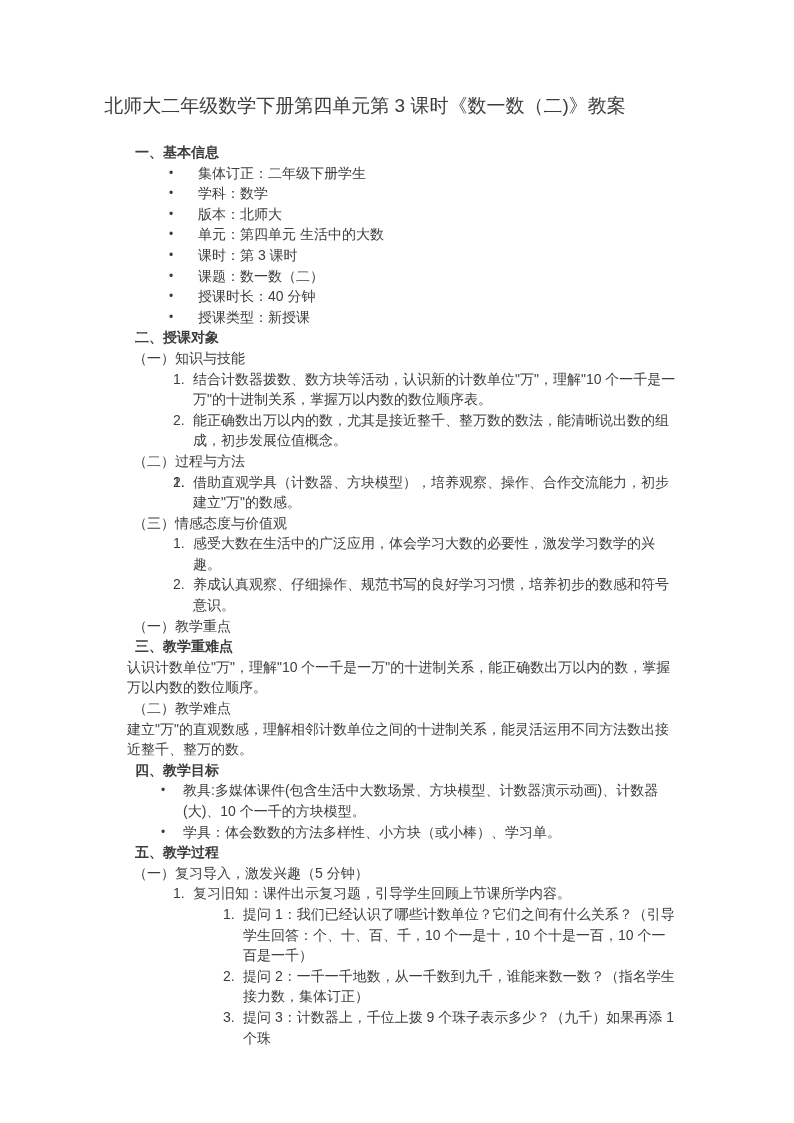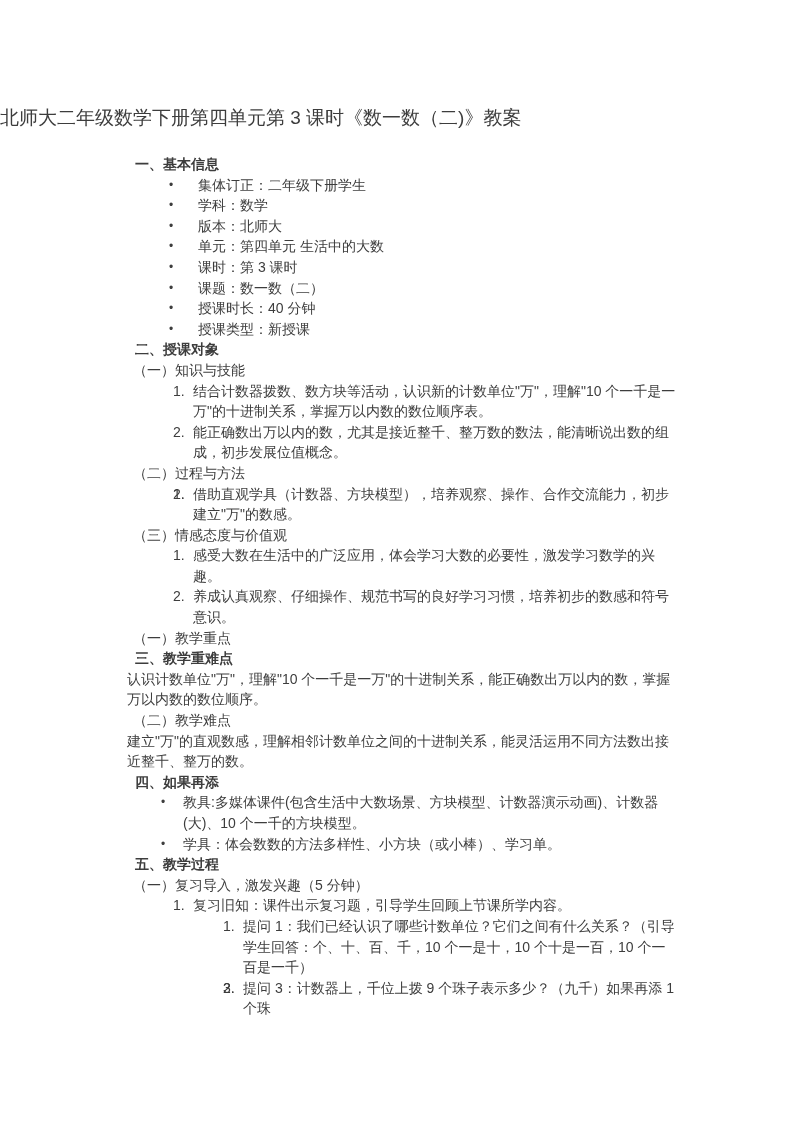--- a/index.html
+++ b/index.html
@@ -8,25 +8,25 @@
     width:794px;height:1123px;
     background:#ffffff;
     box-sizing:border-box;
     padding:93px 116px 0 97px;
     overflow:hidden;
     font-family:"Liberation Sans","DejaVu Sans",sans-serif;
     color:#3d3d3d;
   }
   .doc-title{
     width:730px;
-    margin:12px 0 23px -97px;
+    margin:0 0 23px -97px;
     font-size:19px;
     font-weight:400;
     line-height:26px;
-    text-align:left;
+    text-align:center;
     white-space:nowrap;
   }
   .blk{
     position:relative;
     font-size:14px;
     line-height:20.6px;
     text-align:left;
     margin-left:30px;
   }
   .h1{font-weight:700;padding-left:8px;}
@@ -66,23 +66,23 @@
       <div class="blk n1"><span class="mk">1.</span></div>
       <div class="blk n1"><span class="mk">2.</span><span class="txt">借助直观学具（计数器、方块模型），培养观察、操作、合作交流能力，初步建立"万"的数感。</span></div>
       <div class="blk h2"><span class="txt">（三）情感态度与价值观</span></div>
       <div class="blk n1"><span class="mk">1.</span><span class="txt">感受大数在生活中的广泛应用，体会学习大数的必要性，激发学习数学的兴趣。</span></div>
       <div class="blk n1"><span class="mk">2.</span><span class="txt">养成认真观察、仔细操作、规范书写的良好学习习惯，培养初步的数感和符号意识。</span></div>
       <div class="blk h2"><span class="txt">（一）教学重点</span></div>
       <div class="blk h1"><span class="txt">三、教学重难点</span></div>
       <div class="blk p"><span class="txt">认识计数单位"万"，理解"10 个一千是一万"的十进制关系，能正确数出万以内的数，掌握万以内数的数位顺序。</span></div>
       <div class="blk h2"><span class="txt">（二）教学难点</span></div>
       <div class="blk p"><span class="txt">建立"万"的直观数感，理解相邻计数单位之间的十进制关系，能灵活运用不同方法数出接近整千、整万的数。</span></div>
-      <div class="blk h1"><span class="txt">四、如果再添</span></div>
+      <div class="blk h1"><span class="txt">四、教学目标</span></div>
       <div class="blk b2"><span class="mk">•</span><span class="txt">教具:多媒体课件(包含生活中大数场景、方块模型、计数器演示动画)、计数器(大)、10 个一千的方块模型。</span></div>
       <div class="blk b2"><span class="mk">•</span><span class="txt">学具：体会数数的方法多样性、小方块（或小棒）、学习单。</span></div>
       <div class="blk h1"><span class="txt">五、教学过程</span></div>
       <div class="blk h2"><span class="txt">（一）复习导入，激发兴趣（5 分钟）</span></div>
       <div class="blk n1"><span class="mk">1.</span><span class="txt">复习旧知：课件出示复习题，引导学生回顾上节课所学内容。</span></div>
       <div class="blk n2"><span class="mk">1.</span><span class="txt">提问 1：我们已经认识了哪些计数单位？它们之间有什么关系？（引导学生回答：个、十、百、千，10 个一是十，10 个十是一百，10 个一百是一千）</span></div>
-      <div class="blk n2"><span class="mk">2.</span></div>
+      <div class="blk n2"><span class="mk">2.</span><span class="txt">提问 2：一千一千地数，从一千数到九千，谁能来数一数？（指名学生接力数，集体订正）</span></div>
       <div class="blk n2"><span class="mk">3.</span><span class="txt">提问 3：计数器上，千位上拨 9 个珠子表示多少？（九千）如果再添 1 个珠</span></div>
     </div>
 </div>
 
 </body></html>

